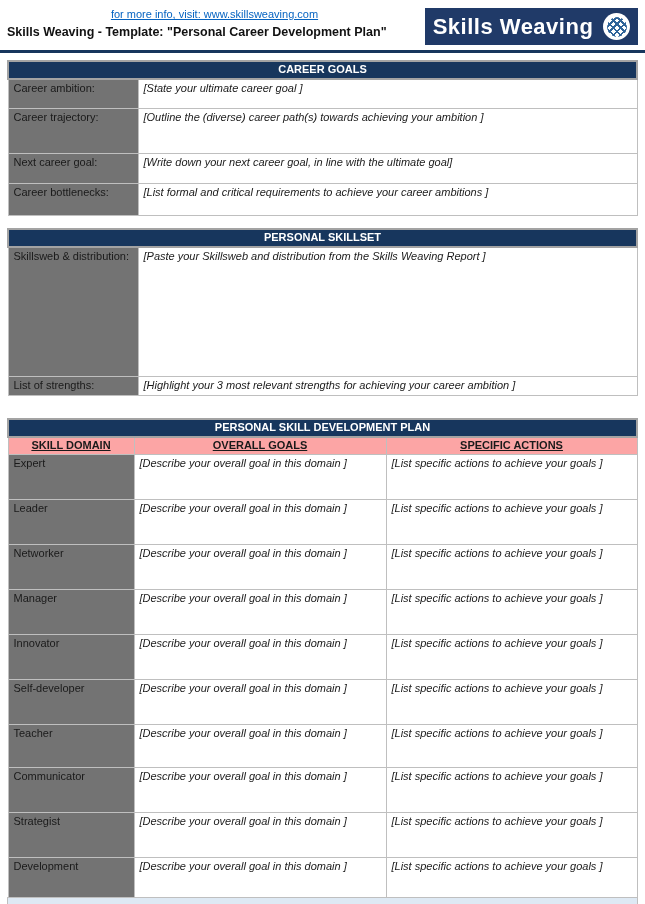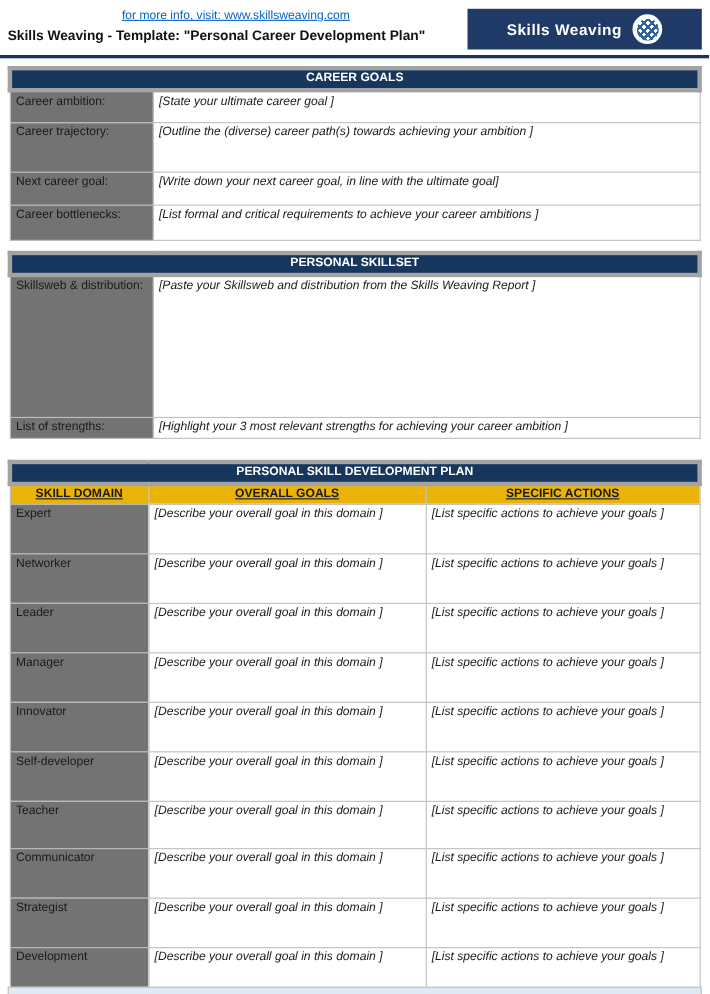--- a/index.html
+++ b/index.html
@@ -16,21 +16,21 @@
   .header-left { position:absolute; top:8px; left:7px; width:415px; }
   .header-link-row { text-align:center; font-size:11px; margin-bottom:5px; }
   .header-link { color:#0563C1; text-decoration:underline; cursor:pointer; }
   .doc-title { font-size:12.5px; font-weight:bold; color:#111; text-align:left; }
   .logo-box {
     position:absolute; top:8px; right:7px;
     width:213px; height:37px;
     background:#203a68;
     display:flex; align-items:center; justify-content:center; gap:10px;
   }
-  .logo-text { color:#ffffff; font-size:14px; font-weight:bold; letter-spacing:.5px; }
+  .logo-text { color:#ffffff; font-size:22px; font-weight:bold; letter-spacing:.5px; }
   .weave-icon {
     width:27px; height:27px; border-radius:50%;
     background:#ffffff;
     display:flex; align-items:center; justify-content:center;
     flex:0 0 auto;
   }
   .weave-inner {
     width:20px; height:20px; border-radius:50%;
     background:
       repeating-linear-gradient(45deg,  #2e6399 0 2px, transparent 2px 5px),
@@ -45,27 +45,27 @@
     table-layout:fixed;
     width:631px;
     position:absolute; left:7px;
     font-size:11px;
   }
   td { border:1px solid #bfbfbf; vertical-align:top; padding:2px 5px; line-height:1.25; }
   .section-bar td {
     background:#17365D; color:#ffffff;
     font-weight:bold; text-align:center;
     font-size:11px; padding:1px 4px;
-    border:4px solid #a3a3a3;
+    border:2px solid #a3a3a3;
     height:13px;
   }
   .label-cell { background:#737373; color:#1a1a1a; }
   .value-cell { background:#ffffff; font-style:italic; color:#1a1a1a; }
   .col-head td {
-    background:#eab308; text-align:center; font-weight:bold;
+    background:#fca5a5; text-align:center; font-weight:bold;
     text-decoration:underline; padding:1px 4px; height:15px; vertical-align:middle;margin-top:24px;
   }
   #career-goals   { top:60px; }
   #personal-skillset { top:228px; }
   #development-plan  { top:418px; }
 
   .bottom-strip {
     position:absolute; left:7px; bottom:0;
     width:631px; height:7px;
     background:#dee9f4;
@@ -155,26 +155,26 @@
       <td>SKILL DOMAIN</td>
       <td>OVERALL GOALS</td>
       <td>SPECIFIC ACTIONS</td>
     </tr>
     <tr style="height:45px">
       <td class="label-cell">Expert</td>
       <td class="value-cell">[Describe your overall goal in this domain ]</td>
       <td class="value-cell">[List specific actions to achieve your goals ]</td>
     </tr>
     <tr style="height:45px">
+      <td class="label-cell">Leader</td>
+      <td class="value-cell">[Describe your overall goal in this domain ]</td>
+      <td class="value-cell">[List specific actions to achieve your goals ]</td>
+    </tr>
+    <tr style="height:45px">
       <td class="label-cell">Networker</td>
-      <td class="value-cell">[Describe your overall goal in this domain ]</td>
-      <td class="value-cell">[List specific actions to achieve your goals ]</td>
-    </tr>
-    <tr style="height:45px">
-      <td class="label-cell">Leader</td>
       <td class="value-cell">[Describe your overall goal in this domain ]</td>
       <td class="value-cell">[List specific actions to achieve your goals ]</td>
     </tr>
     <tr style="height:45px">
       <td class="label-cell">Manager</td>
       <td class="value-cell">[Describe your overall goal in this domain ]</td>
       <td class="value-cell">[List specific actions to achieve your goals ]</td>
     </tr>
     <tr style="height:45px">
       <td class="label-cell">Innovator</td>

